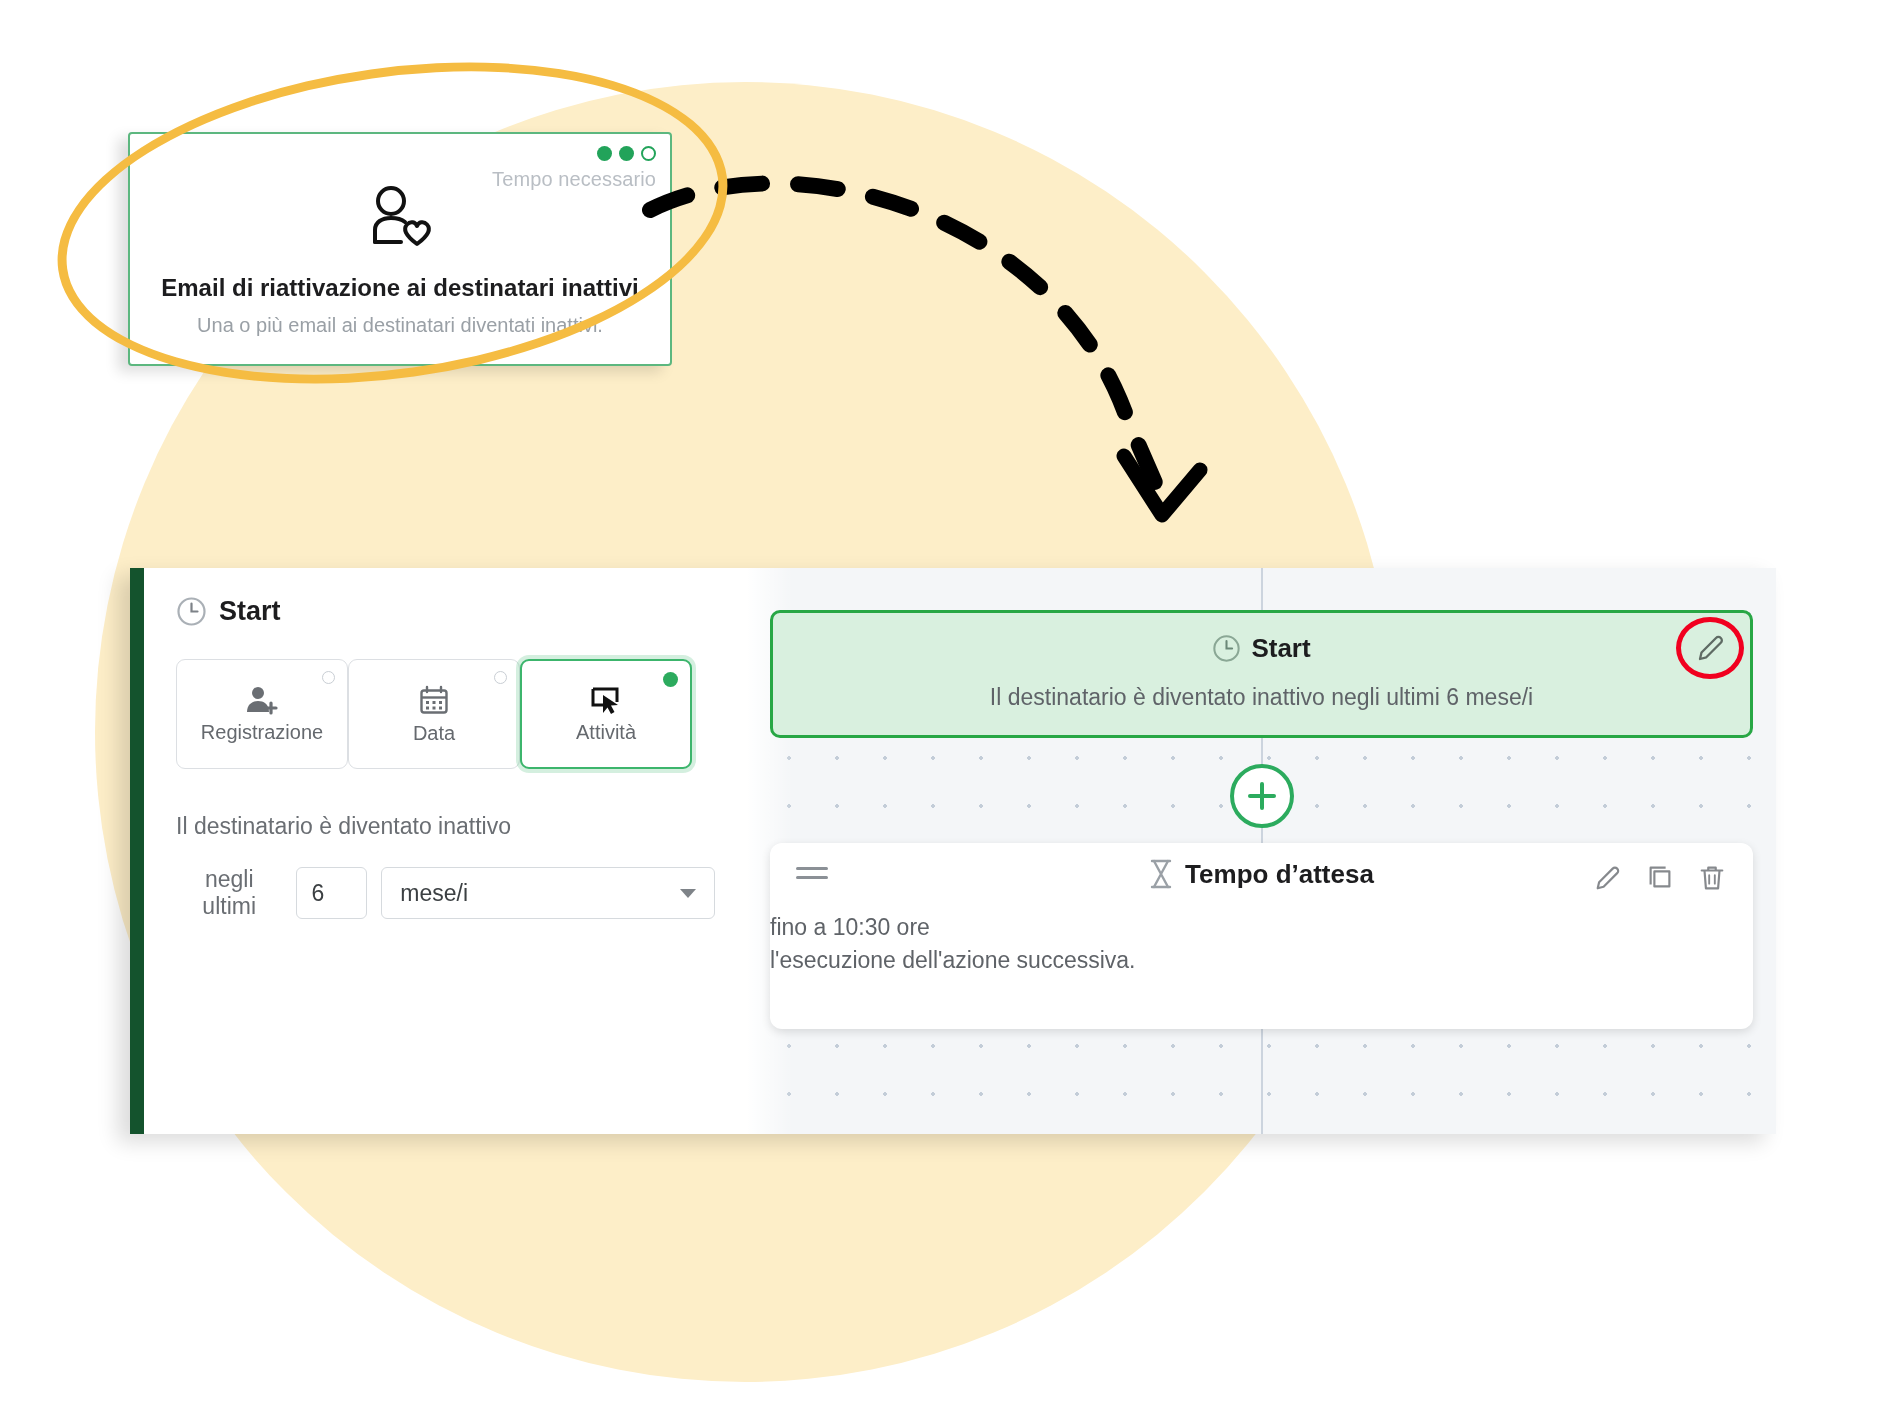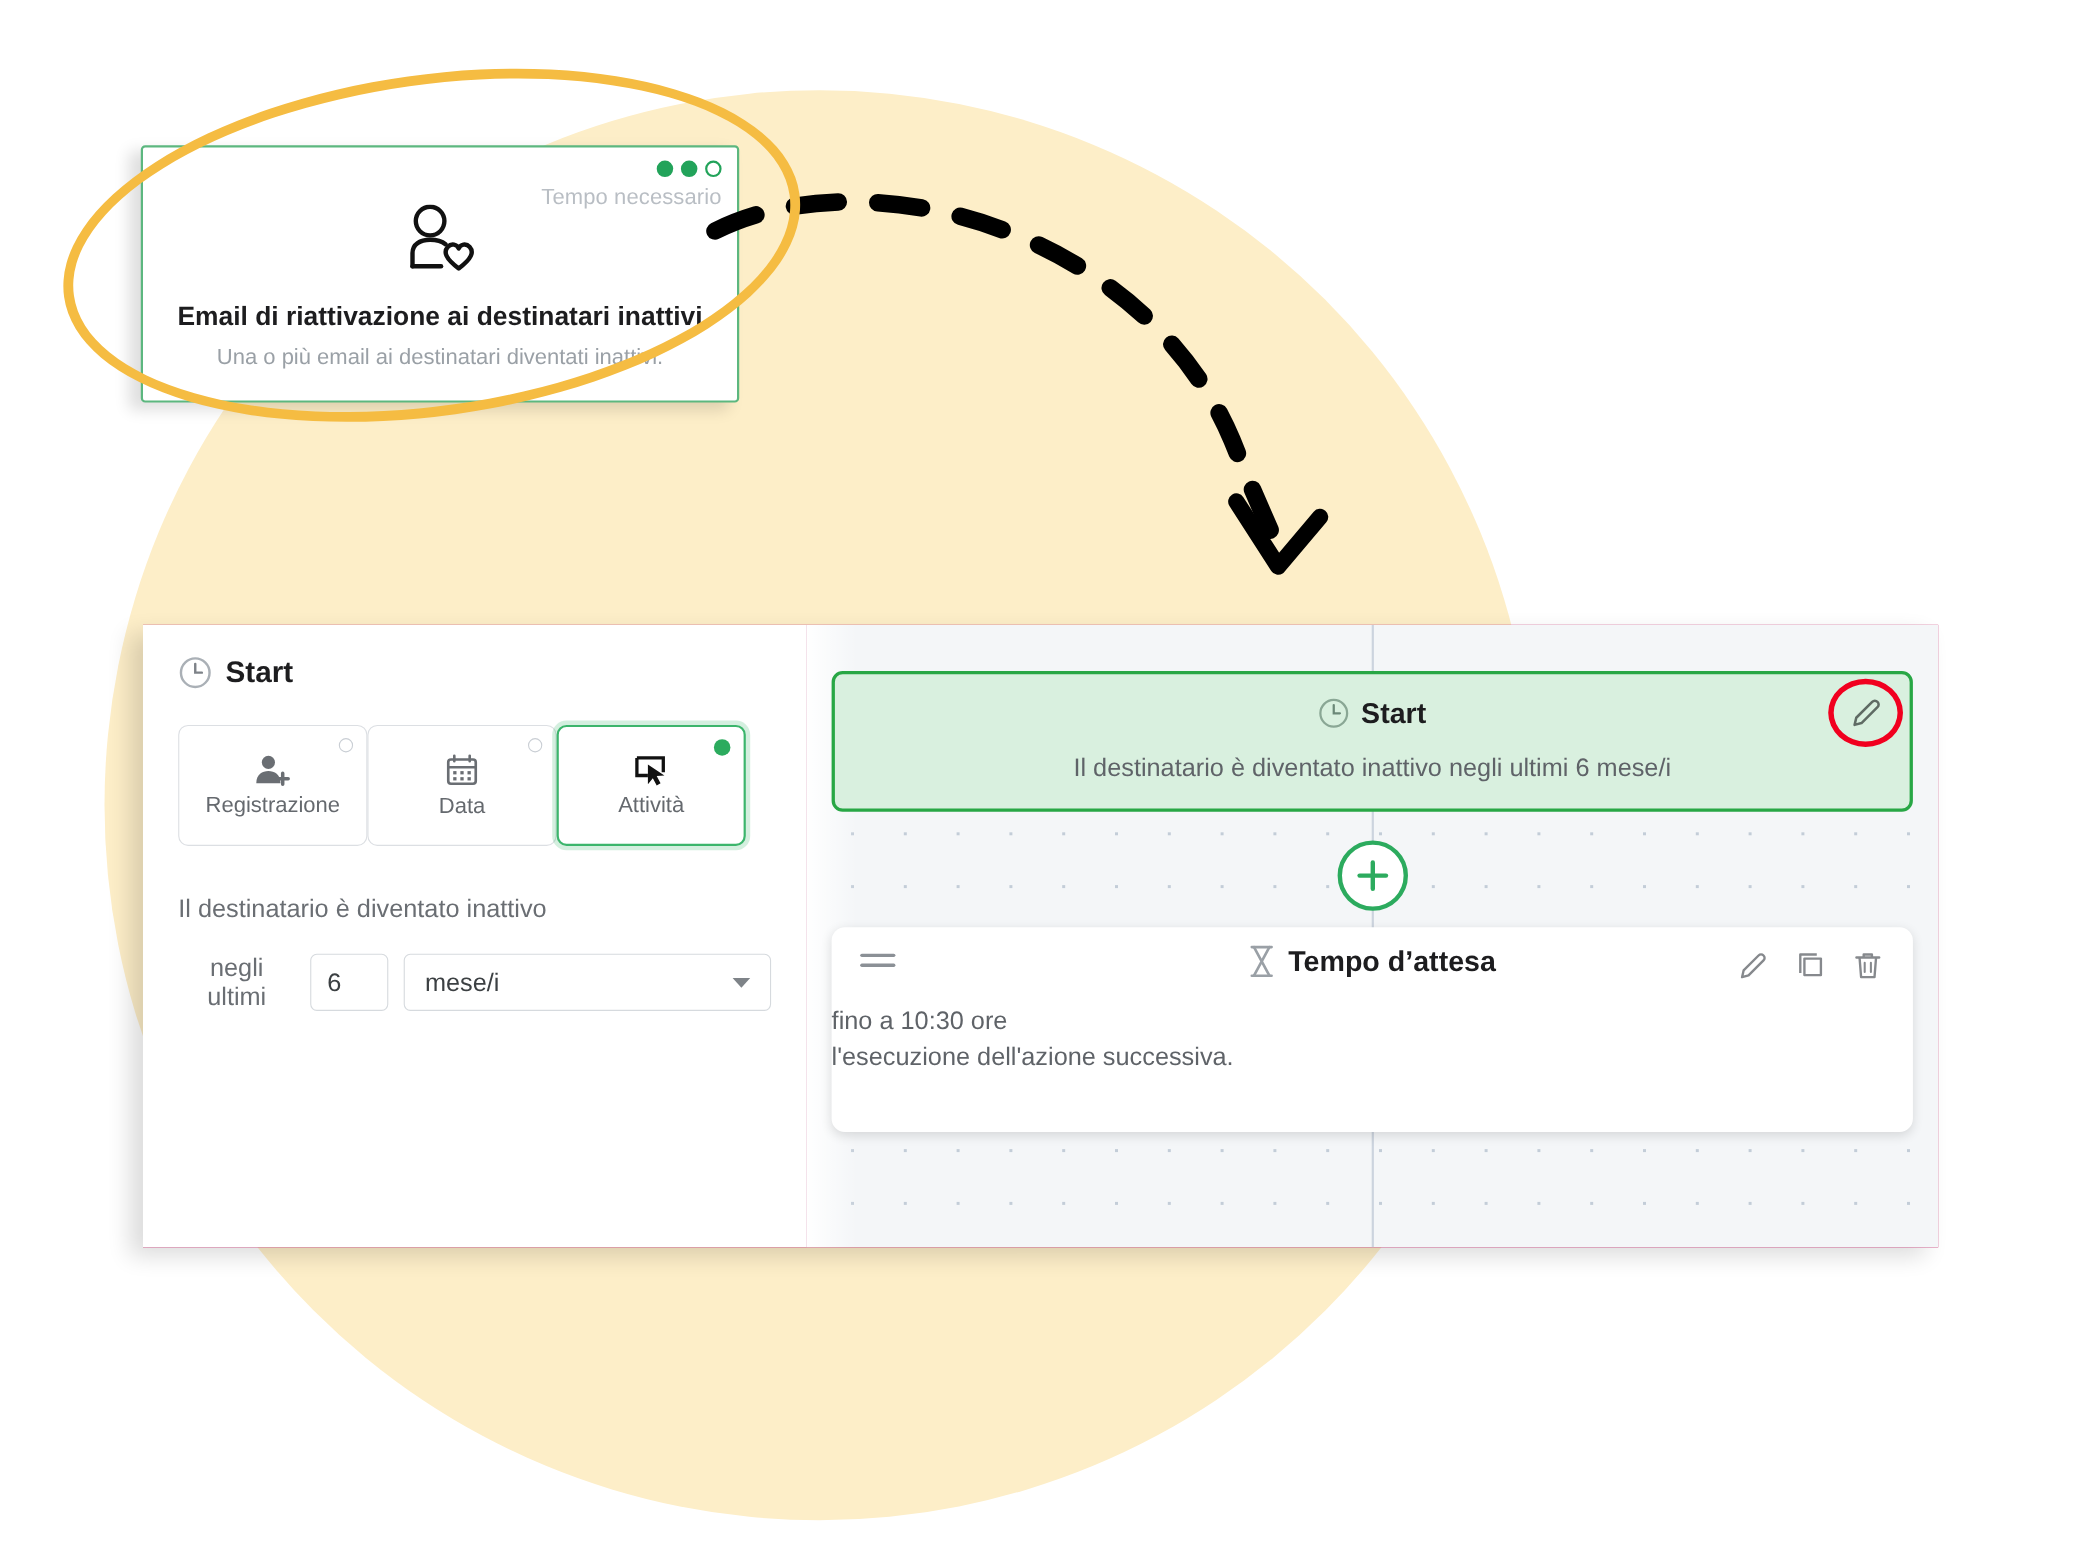--- a/index.html
+++ b/index.html
@@ -75,25 +75,26 @@
     width:760px;height:440px;
     z-index:5;
     overflow:visible;
   }
 
   
   .app-window{
     position:absolute;
     left:130px;top:568px;
     width:1632px;height:566px;
-    background:#be185d;
+    background:#14532d;
     box-shadow:-12px 8px 20px rgba(0,0,0,.14);
     z-index:4;
     display:flex;
     overflow:hidden;
+    padding-left:14px;
   }
 
   
   .panel{
     width:603px;flex:0 0 603px;
     background:#ffffff;
     padding:28px 32px 0 32px;
     box-sizing:border-box;
     position:relative;
   }

